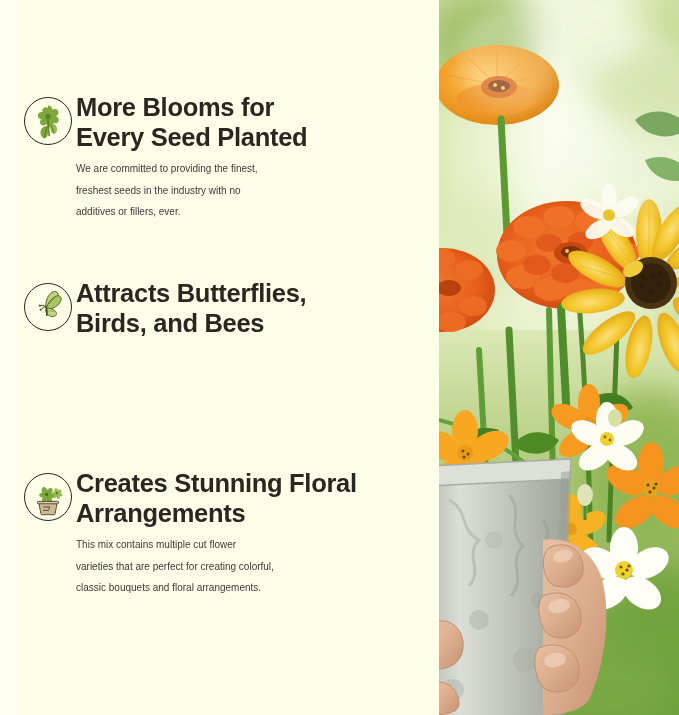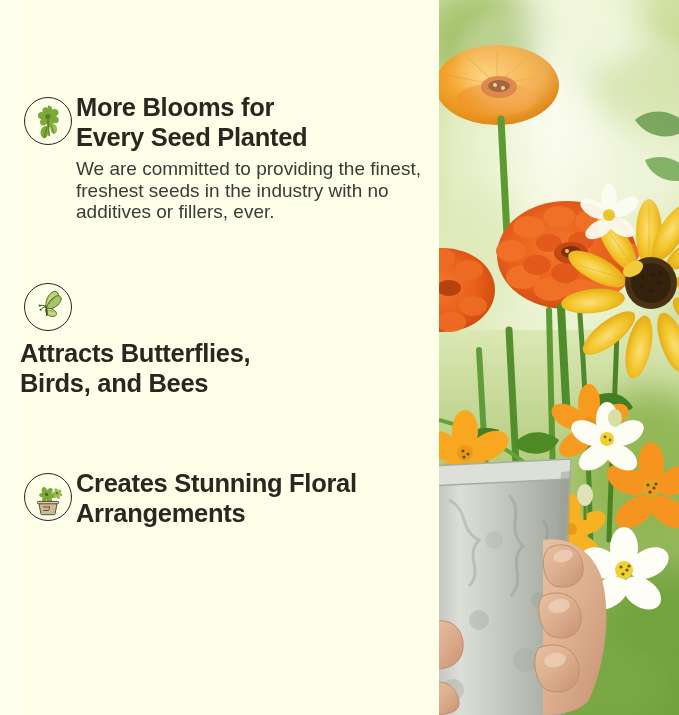--- a/index.html
+++ b/index.html
@@ -34,21 +34,21 @@
   }
 
   .feature {
     position: absolute;
     left: 0;
     width: 419px;
     display: flex;
     align-items: flex-start;
   }
   .feature-1 { top: 92px; }
-  .feature-2 { top: 278px; flex-direction: column; }
+  .feature-2 { top: 278px; }
   .feature-3 { top: 468px; }
 
   .icon-wrap {
     flex: 0 0 56px;
     width: 56px;
     padding-top: 4px;
     display: flex;
     justify-content: center;
     align-items: flex-start;
   }
@@ -66,21 +66,21 @@
     line-height: 30px;
     font-weight: bold;
     letter-spacing: -0.3px;
     color: #2B2620;
     white-space: pre-line;
   }
 
   .feature-desc {
     margin: 6px 0 0 0;
     font-family: "Liberation Sans", sans-serif;
-    font-size: 19px;
+    font-size: 10px;
     line-height: 21.5px;
     font-weight: normal;
     color: #3B3B38;
     white-space: pre-line;
   }
 
   
   .photo-panel {
     position: relative;
     width: 260px;
@@ -175,20 +175,23 @@
             <path d="M15.8 30.6h18.4l-2.1 11.1c-.1.6-.6 1-1.2 1H19.1c-.6 0-1.1-.4-1.2-1L15.8 30.6z" fill="#CDBB94" stroke="#5B503A" stroke-width="1" stroke-linejoin="round"></path>
             <path d="M15.2 29.4h19.6c.4 0 .7.3.7.7v1c0 .4-.3.7-.7.7H15.2c-.4 0-.7-.3-.7-.7v-1c0-.4.3-.7.7-.7z" fill="#DCCDA9" stroke="#5B503A" stroke-width="1"></path>
             <path d="M20.5 35h6M20.5 38.4h4.4" fill="none" stroke="#5B503A" stroke-width="1" stroke-linecap="round"></path>
             <path d="M26.2 35c.7 1.1.5 2.4-1.3 3.4" fill="none" stroke="#5B503A" stroke-width="1" stroke-linecap="round"></path>
           </g>
         </svg>
       </div>
       <div class="feature-text">
         <h2 class="feature-title">Creates Stunning Floral
 Arrangements</h2>
+        <p class="feature-desc">This mix contains multiple cut flower
+varieties that are perfect for creating colorful,
+classic bouquets and floral arrangements.</p>
       </div>
     </div>
 
   </section>
 
   <section class="photo-panel">
     <svg class="photo-svg" viewBox="0 0 260 715" preserveAspectRatio="xMidYMid slice" aria-hidden="true">
       <defs>
         <radialGradient id="bgLight" cx="45%" cy="18%" r="70%">
           <stop offset="0%" stop-color="#fbfdf0"></stop>

